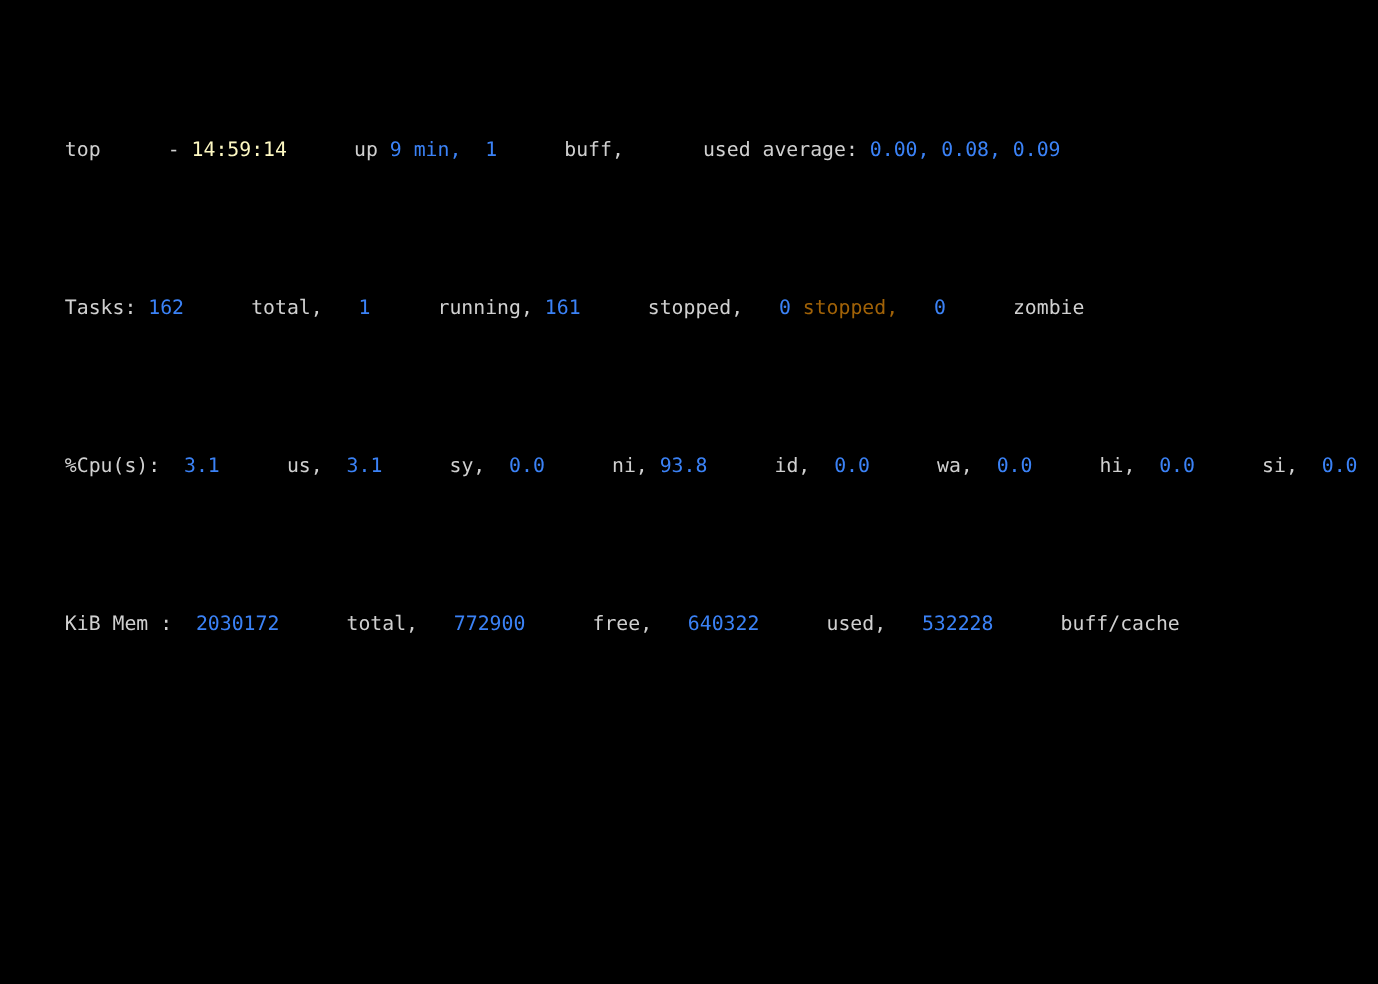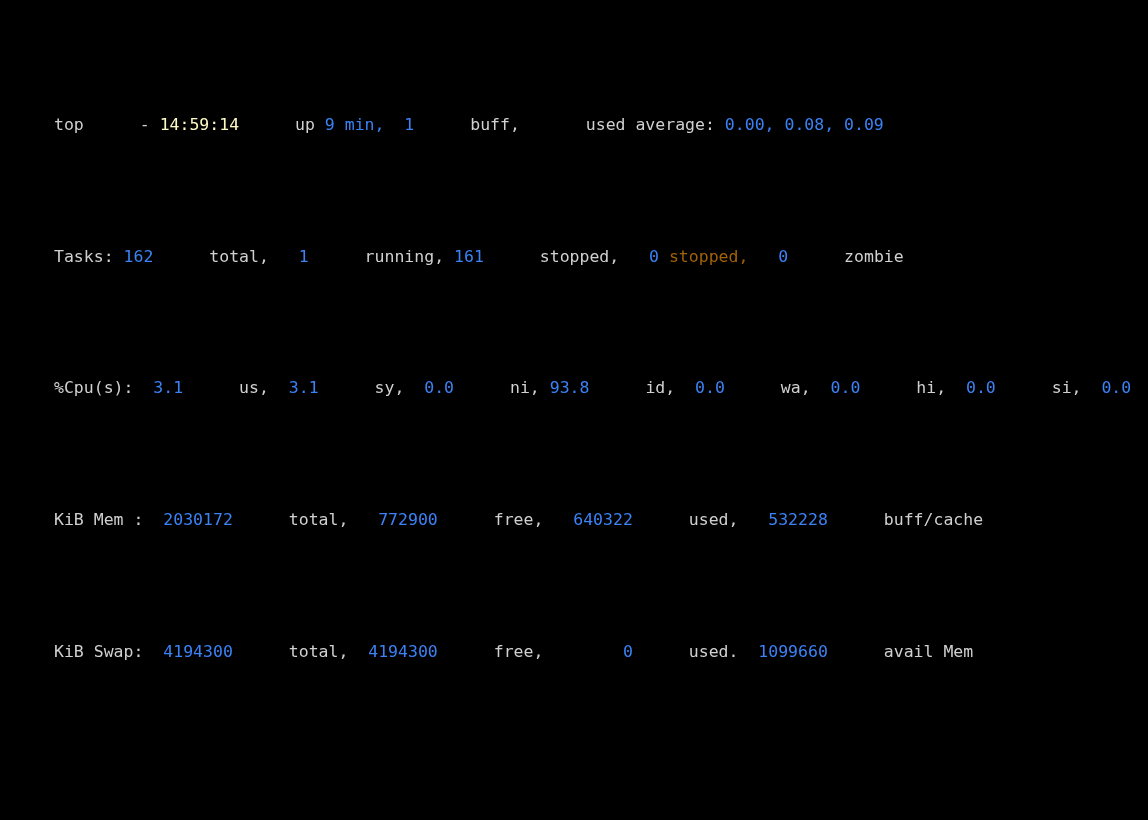--- a/index.html
+++ b/index.html
@@ -37,21 +37,20 @@
   
   <span class="row"><span class="c-wht">Tasks:</span> <span class="c-blu">162</span> <span class="c-wht">total,</span>   <span class="c-blu">1</span> <span class="c-wht">running,</span> <span class="c-blu">161</span> <span class="c-wht">stopped,</span>   <span class="c-blu">0</span> <span class="c-yel">stopped,</span>   <span class="c-blu">0</span> <span class="c-wht">zombie</span></span>
 
   
   <span class="row"><span class="c-wht">%Cpu(s):</span>  <span class="c-blu">3.1</span> <span class="c-wht">us,</span>  <span class="c-blu">3.1</span> <span class="c-wht">sy,</span>  <span class="c-blu">0.0</span> <span class="c-wht">ni,</span> <span class="c-blu">93.8</span> <span class="c-wht">id,</span>  <span class="c-blu">0.0</span> <span class="c-wht">wa,</span>  <span class="c-blu">0.0</span> <span class="c-wht">hi,</span>  <span class="c-blu">0.0</span> <span class="c-wht">si,</span>  <span class="c-blu">0.0</span> <span class="c-wht">st</span></span>
 
   
   <span class="row"><span class="c-wht">KiB Mem :</span>  <span class="c-blu">2030172</span> <span class="c-wht">total,</span>   <span class="c-blu">772900</span> <span class="c-wht">free,</span>   <span class="c-blu">640322</span> <span class="c-wht">used,</span>   <span class="c-blu">532228</span> <span class="c-wht">buff/cache</span></span>
 
   
-  <span class="row"><span class="c-wht">KiB Swap:</span>  <span class="c-blu">4194300</span> <span class="c-wht">total,</span>  <span class="c-blu">4194300</span> <span class="c-wht">free,</span>        <span class="c-blu">0</span> <span class="c-wht">used.</span>  <span class="c-blu">1099660</span> <span class="c-wht">avail Mem</span></span>
 
   <div class="spacer"></div>
 
   
   
 
   
   
 
 </div>

